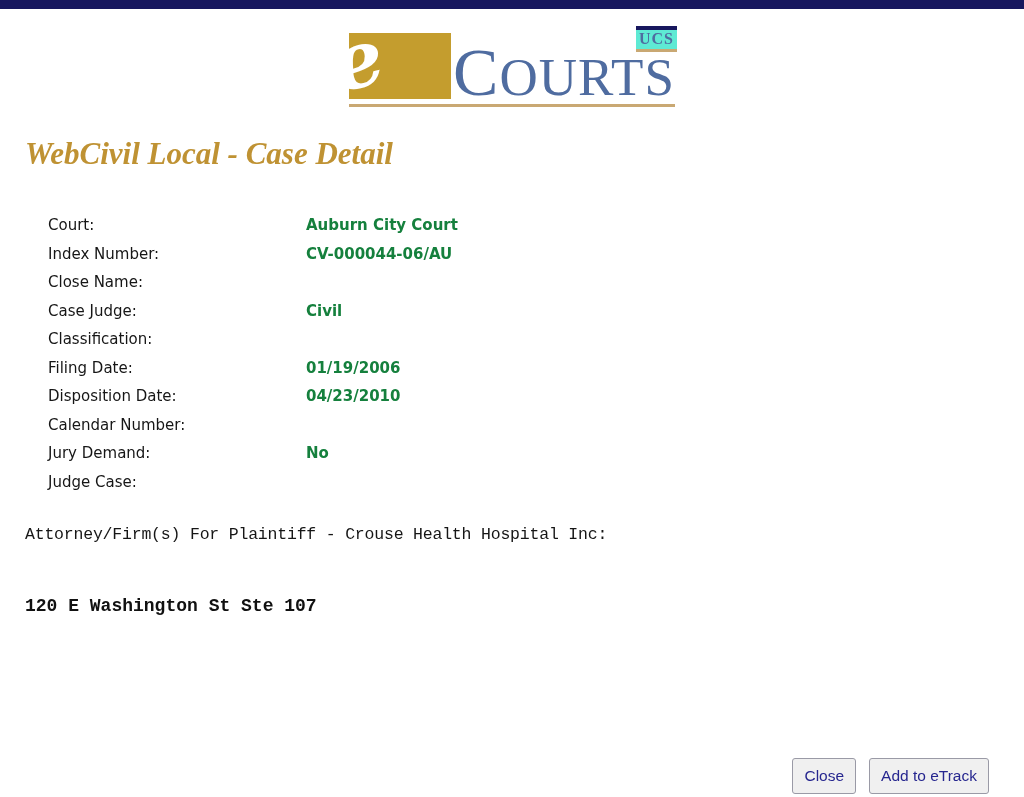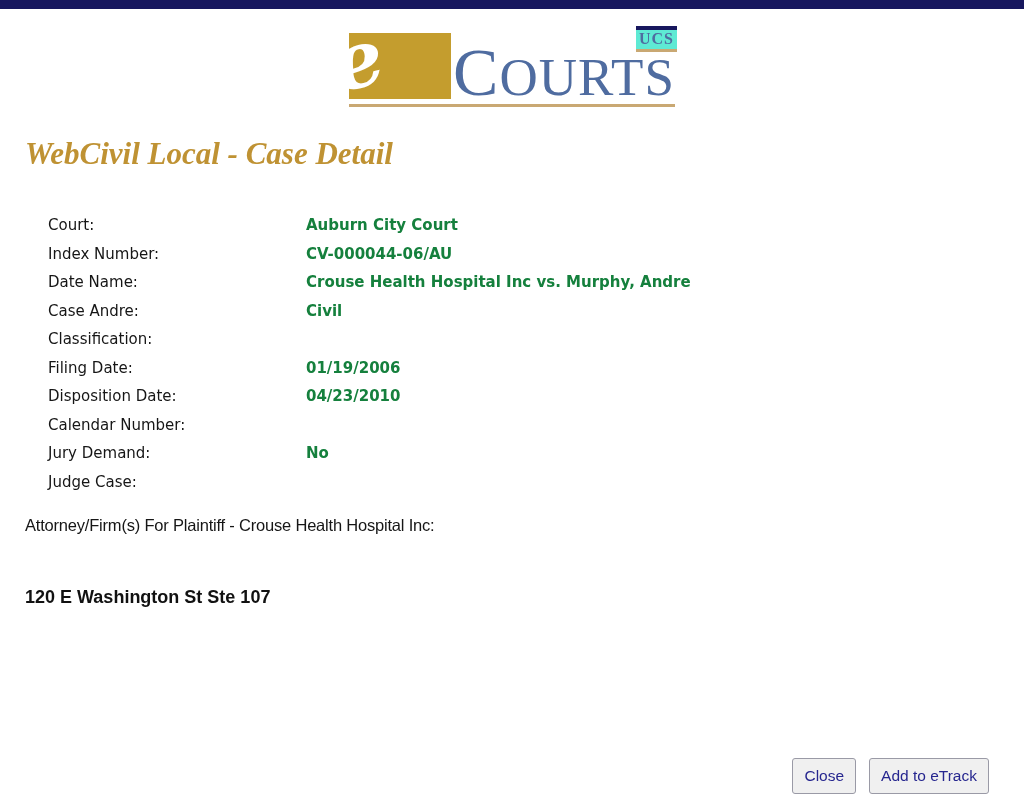--- a/index.html
+++ b/index.html
@@ -61,21 +61,21 @@
   }
 
   
   .details { margin:40px 0 0 25px; }
   .detail-row { display:flex; height:28.5px; align-items:center; font-size:15px;margin-left:23px; }
   .detail-label { width:258px; flex:0 0 auto; color:#161616; }
   .detail-value { font-weight:bold; color:#15803d; white-space:pre;text-align:right; }
 
   
   .atty-section { margin-left:25px; font-family:"Liberation Sans", sans-serif; }
-  .plaintiff-section { margin-top:20px; }
+  .plaintiff-section { margin-top:29px;font-family:Liberation Mono, monospace; }
   .atty-heading { font-size:16.5px; color:#161616; letter-spacing:-0.2px; }
   .firm-row { position:relative; margin-top:11px; height:20px; }
   .firm-name { font-weight:bold; font-size:16.5px; }
   .atty-type { position:absolute; left:458px; top:0; font-size:16.5px; white-space:pre; }
   .atty-type b { font-weight:bold; }
   .firm-address { margin-top:9px; font-weight:bold; font-size:18px; line-height:21.5px; white-space:pre-wrap; }
 
   
   .footer-buttons {
     position:absolute; right:35px; bottom:3px;
@@ -117,26 +117,25 @@
       <span class="detail-label">Court:</span>
       <span class="detail-value">Auburn City Court</span>
     </div>
 
     <div class="detail-row">
       <span class="detail-label">Index Number:</span>
       <span class="detail-value">CV-000044-06/AU</span>
     </div>
 
     <div class="detail-row">
-      <span class="detail-label">Date Name:</span>
-      <span class="detail-value">Crouse Health Hospital Inc vs. Murphy, Andre</span>
+      <span class="detail-label">Close Name:</span>
     </div>
 
     <div class="detail-row">
-      <span class="detail-label">Case Andre:</span>
+      <span class="detail-label">Case Judge:</span>
       <span class="detail-value">Civil</span>
     </div>
 
     <div class="detail-row">
       <span class="detail-label">Classification:</span>
       <span class="detail-value"></span>
     </div>
 
     <div class="detail-row">
       <span class="detail-label">Filing Date:</span>

